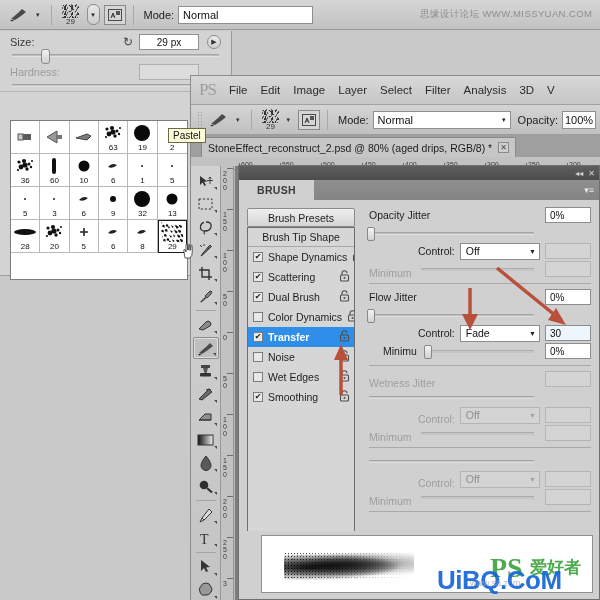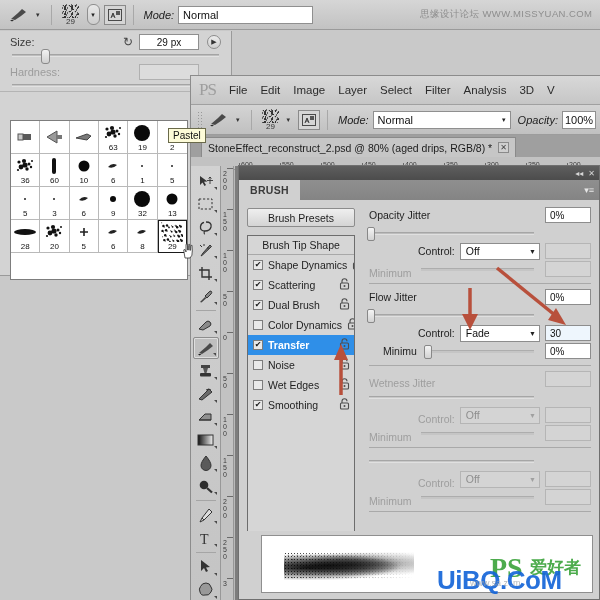--- a/index.html
+++ b/index.html
@@ -52,21 +52,21 @@
   .brush-thumb-num { font-size: 8px; color: #333; line-height: 7px; }
   .pill-caret {
     width: 13px; height: 21px; border: 1px solid #8e8e8e; border-radius: 6px;
     background: linear-gradient(#e8e8e8,#cdcdcd);
     display: flex; align-items: center; justify-content: center; font-size: 7px; color: #222;
   }
   .tab-ico {
     width: 22px; height: 20px; border: 1px solid #8a8a8a; background: #d5d5d5;
     display:flex;align-items:center;justify-content:center; font-size: 11px; color:#333;
   }
-  .opt-label { font-size: 11px; color: #222; margin-left: 3px; font-style: italic; }
+  .opt-label { font-size: 11px; color: #222; margin-left: 3px; }
   .opt-field-wide {
     height: 17px; background: #fff; border: 1px solid #8f8f8f;
     display: flex; align-items: center; padding: 8px 4px; font-size: 11px; color: #111;
   }
 
   
   .picker {
     position: absolute; left: 0; top: 31px; width: 232px; height: 245px;
     background: #d3d3d3; border-right: 1px solid #9a9a9a; border-bottom: 1px solid #9a9a9a;
   }
@@ -188,34 +188,34 @@
   .panel-titlebar {
     height: 14px; background: linear-gradient(#5e5e5e,#4c4c4c);
     display: flex; align-items: center; justify-content: flex-end; padding-right: 4px; gap: 5px;
   }
   .ptb-ico { font-size: 8px; color: #d6d6d6; }
   .panel-tabbar {
     height: 20px; background: linear-gradient(#8f8f8f,#848484); display: flex; align-items: stretch;
     position: relative;
   }
   .panel-tab {
-    background: #d0d0d0; padding: 0 11px; display: flex; align-items: center;
+    background: #d0d0d0; padding: 0 18px; display: flex; align-items: center;
     font-size: 10.5px; font-weight: bold; color: #3a3a3a; letter-spacing: .3px;
   }
   .panel-menu-ico { position: absolute; right: 5px; top: 5px; font-size: 9px; color: #e6e6e6; }
 
   .panel-body { flex: 1; display: flex; position: relative; }
   .panel-left { width: 122px; padding: 8px 6px 0 8px; }
   .presets-btn {
     width: 100%; height: 19px; background: linear-gradient(#efefef,#d4d4d4);
     border: 1px solid #8c8c8c; border-radius: 2px; font-size: 10.5px; color: #1e1e1e;
     display: flex; align-items: center; justify-content: center;
   }
   .opt-list {
-    margin-top: 8px; border: 1px solid #6d6d6d; background: #d6d6d6;
+    margin-top: 0; border: 1px solid #6d6d6d; background: #d6d6d6;
     height: 305px; overflow: hidden;
   }
   .opt-head {
     height: 19px; display: flex; align-items: center; justify-content: center;
     font-size: 10.5px; color: #1e1e1e; border-bottom: 1px solid #a8a8a8; background: #d6d6d6;
   }
   .opt-row {
     height: 20px; display: flex; align-items: center; padding: 0 4px 0 5px; gap: 5px;
   }
   .opt-row.sel { background: #2f8fe8; }

